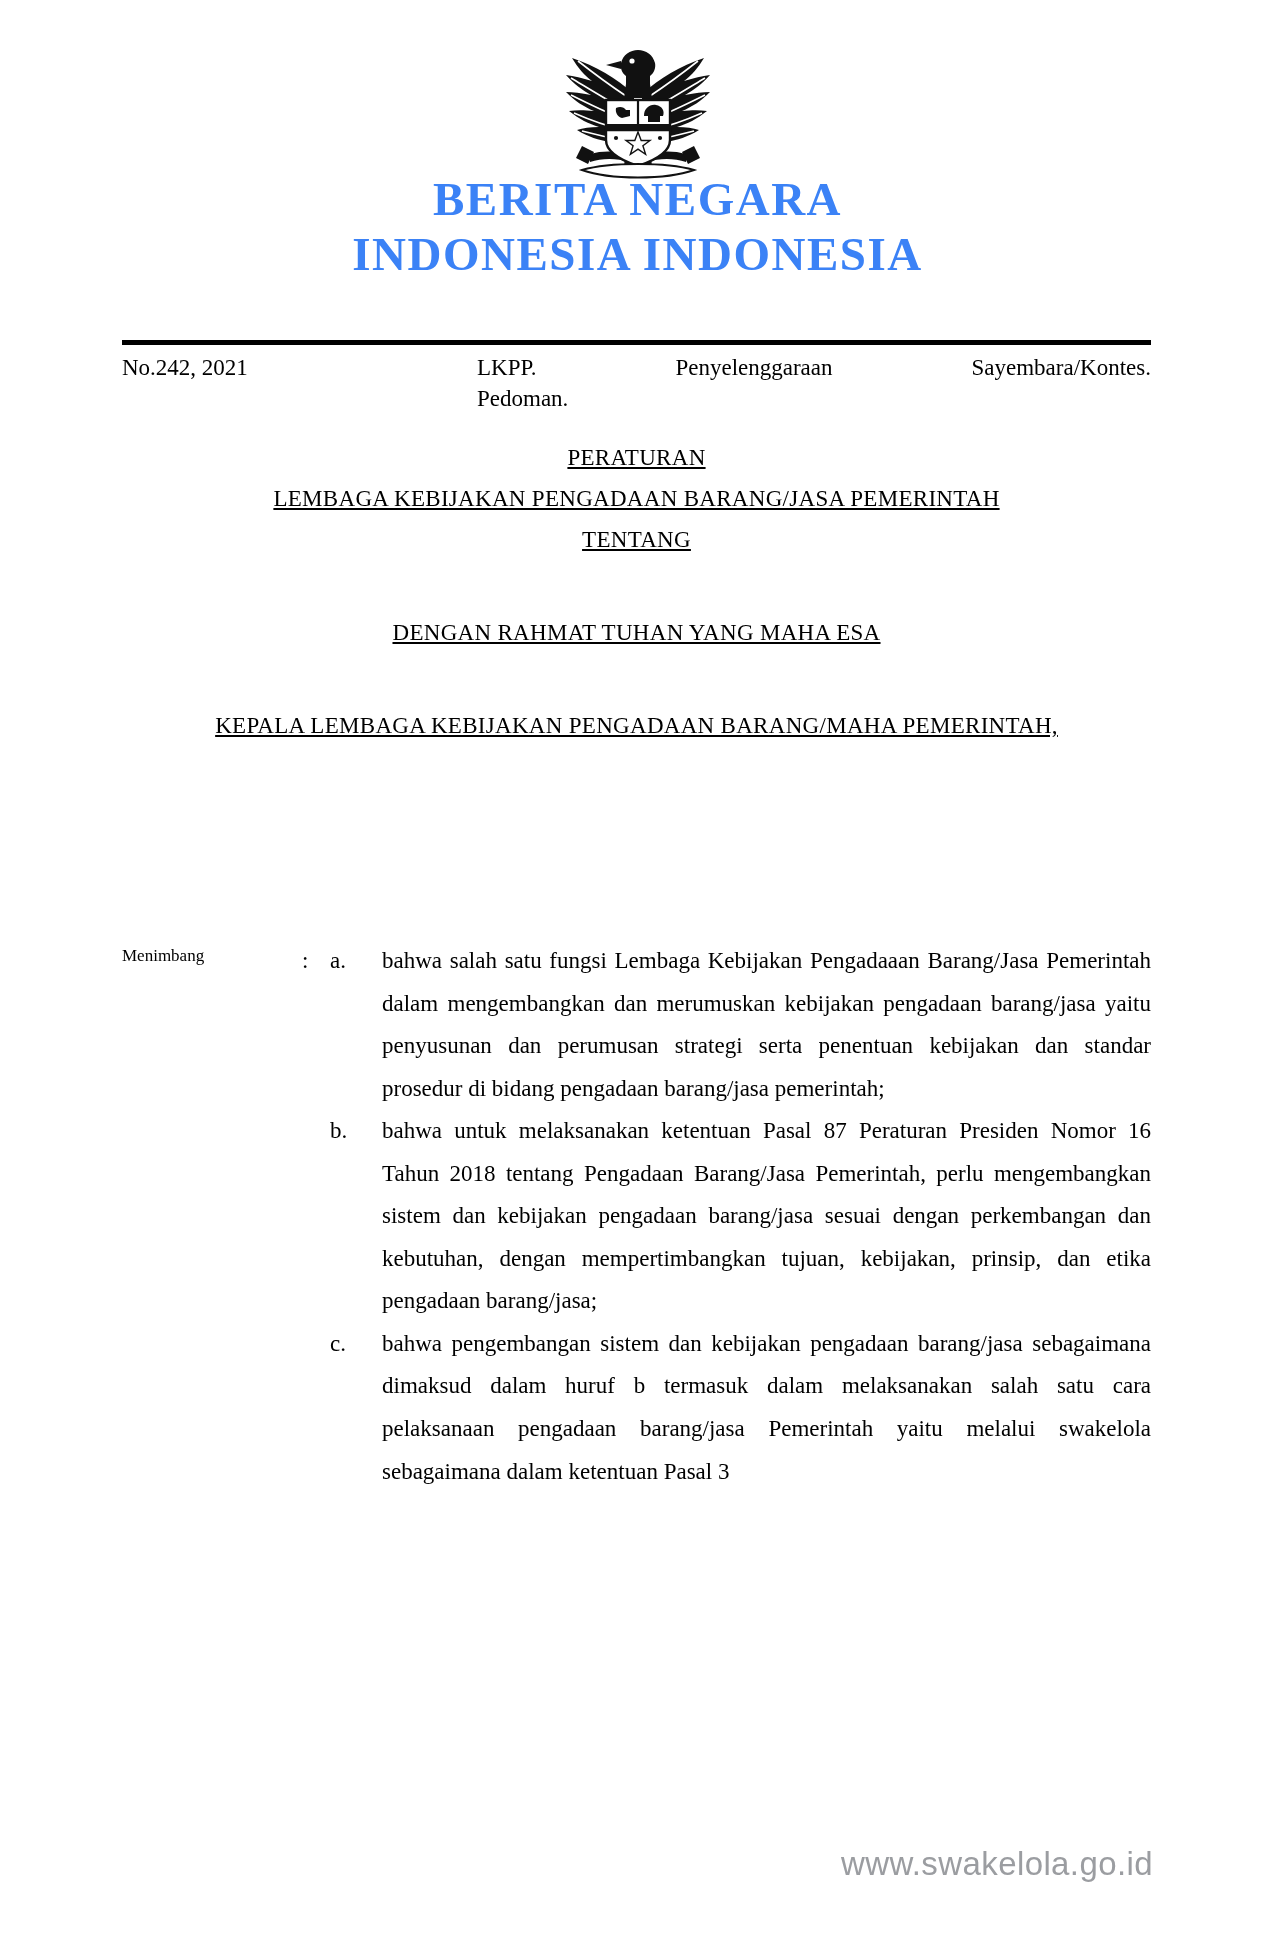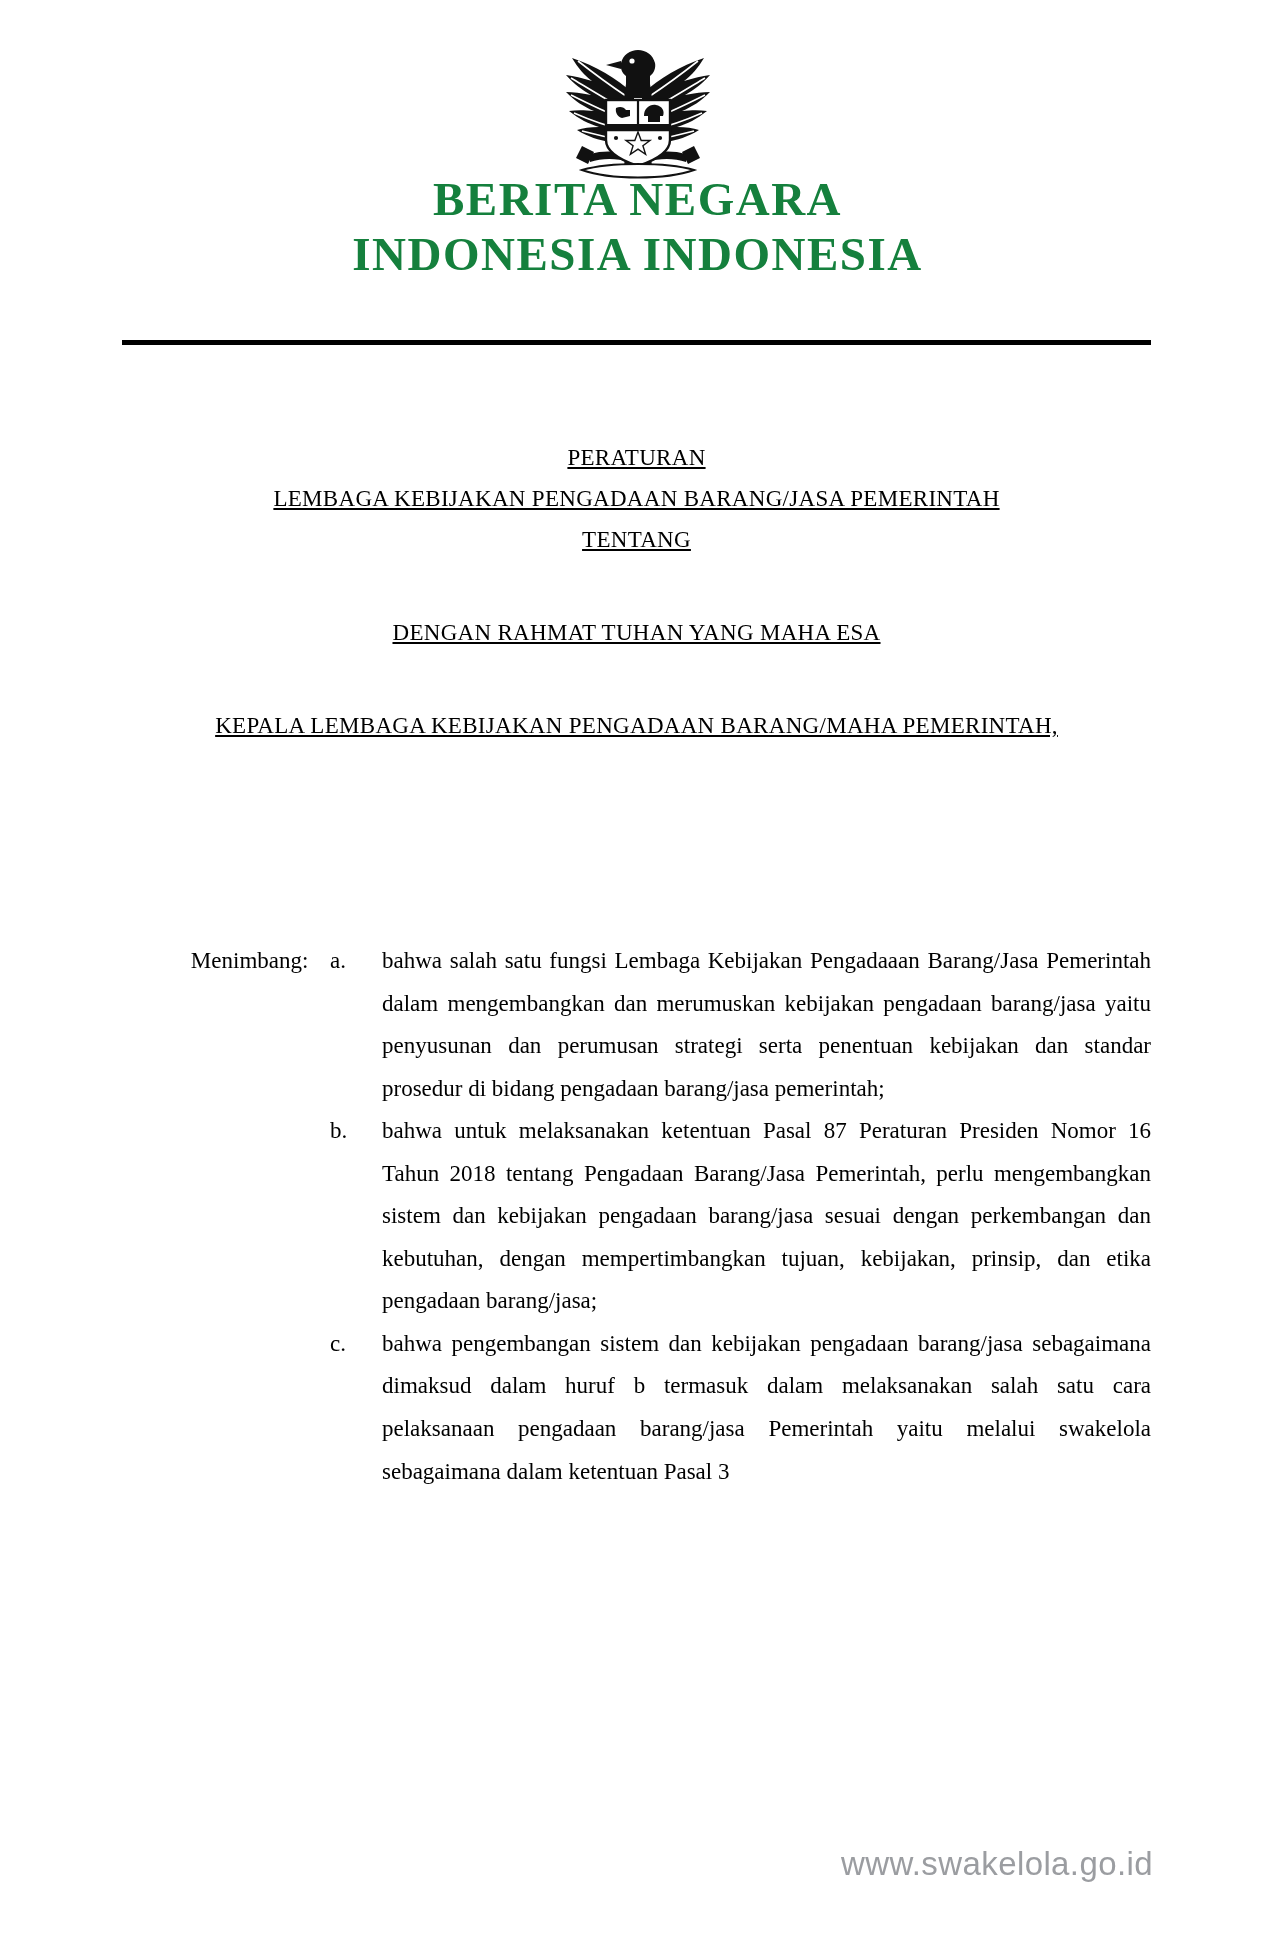--- a/index.html
+++ b/index.html
@@ -44,21 +44,21 @@
     left: 0;
     width: 1275px;
     text-align: center;
   }
   .masthead-line {
     font-family: "Liberation Serif", "DejaVu Serif", serif;
     font-weight: bold;
     font-size: 47px;
     letter-spacing: 1.5px;
     line-height: 1.18;
-    color: #15803d;
+    color: #3b82f6;
     white-space: nowrap;
   }
 
   
   .header-rule {
     position: absolute;
     top: 340px;
     left: 122px;
     width: 1029px;
     height: 5px;
@@ -119,24 +119,23 @@
     width: 1029px;
   }
   .clause-row {
     display: flex;
     align-items: flex-start;
     width: 100%;
   }
   .label-col {
     flex: 0 0 180px;
     width: 180px;
-    font-size: 23px;
+    font-size: 17px;
     line-height: 1.85;
     white-space: nowrap;
-    text-align: right;
   }
   .colon-col {
     flex: 0 0 28px;
     width: 28px;
     font-size: 23px;
     line-height: 1.85;
   }
   .letter-col {
     flex: 0 0 52px;
     width: 52px;
@@ -242,20 +241,27 @@
     </svg>
   </div>
 
   <div class="masthead">
     <div class="masthead-line">BERITA NEGARA</div>
     <div class="masthead-line">INDONESIA INDONESIA</div>
   </div>
 
   <div class="header-rule"></div>
 
+  <div class="meta-row">
+    <div class="meta-no">No.242, 2021</div>
+    <div class="meta-subject">
+      <span>LKPP. Penyelenggaraan Sayembara/Kontes.</span>
+      <span class="sub2">Pedoman.</span>
+    </div>
+  </div>
 
   <div class="title-block">
     <div class="title-line">PERATURAN</div>
     <div class="title-line">LEMBAGA KEBIJAKAN PENGADAAN BARANG/JASA PEMERINTAH</div>
     <div class="title-line">TENTANG</div>
     <div class="gap-md"></div>
     <div class="title-line">DENGAN RAHMAT TUHAN YANG MAHA ESA</div>
     <div class="gap-md"></div>
     <div class="title-line">KEPALA LEMBAGA KEBIJAKAN PENGADAAN BARANG/MAHA PEMERINTAH,</div>
   </div>

